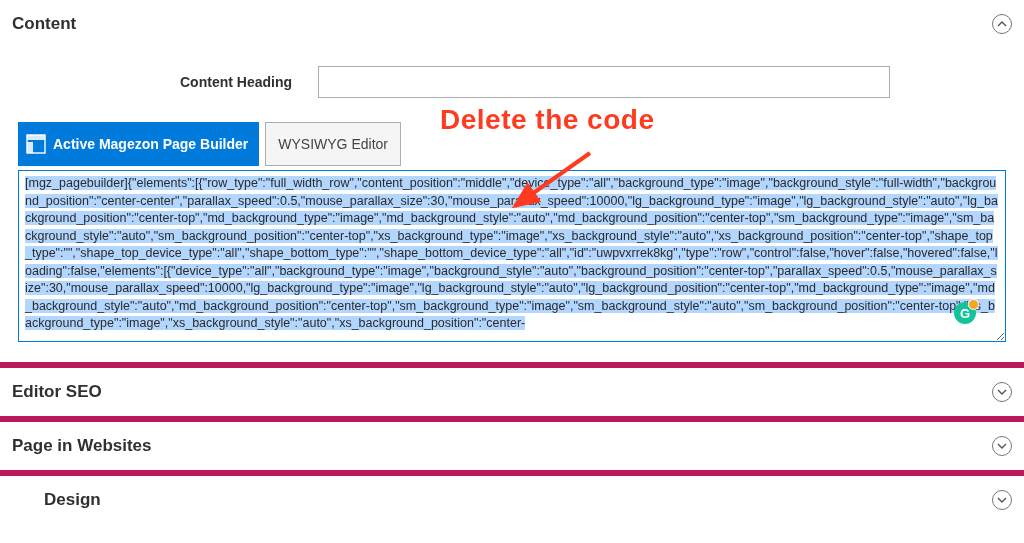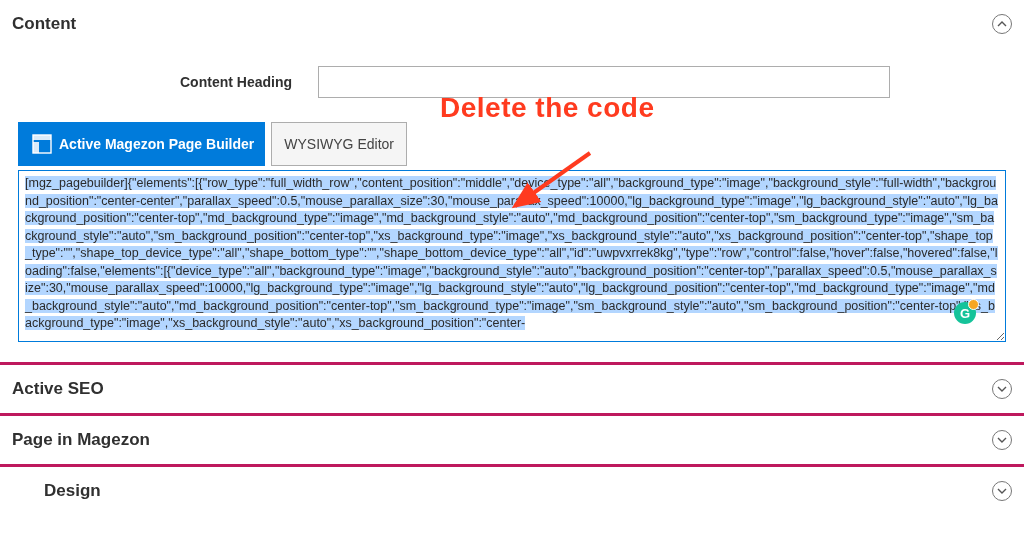--- a/index.html
+++ b/index.html
@@ -6,21 +6,21 @@
   body {
     margin: 0;
     font-family: -apple-system, BlinkMacSystemFont, "Segoe UI", Helvetica, Arial, sans-serif;
     background: #fff;
     color: #333;
     width: 1024px;
     font-size: 13px;
     position: relative;
   }
   .section {
-    border-bottom: 3px solid #be185d;
+    border-bottom: 6px solid #be185d;
     padding: 14px 12px;
   }
   .section-header {
     display: flex;
     justify-content: space-between;
     align-items: center;
     cursor: pointer;
   }
   .section-title {
     font-size: 17px;
@@ -66,21 +66,21 @@
     gap: 6px;
     align-items: stretch;
     margin-bottom: 4px;
   }
   .btn-primary {
     background: #007bdb;
     color: #fff;
     border: 1px solid #007bdb;
     font-size: 14px;
     font-weight: 600;
-    padding: 5px 10px 5px 12px;
+    padding: 5px 10px 5px 6px;
     display: flex;
     align-items: center;
     gap: 6px;
     cursor: pointer;
   }
   .btn-primary .pb-icon {
     width: 22px;
     height: 22px;
     display: flex;
     align-items: center;
@@ -126,21 +126,21 @@
     color:#fff; font-weight:700; font-size:13px;
     position:relative;
   }
   .grammarly .g-badge {
     position:absolute; top:-3px; right:-3px;
     width:11px; height:11px; border-radius:50%;
     background:#f5a623; border:1.5px solid #fff;
   }
   .annotation {
     position: absolute;
-    top: 92px;
+    top: 104px;
     left: 440px;
     color: #ff3b1f;
     font-weight: 700;
     font-size: 28px;
     letter-spacing: 0.5px;
     pointer-events: none;
     font-family: Arial, Helvetica, sans-serif;
   }
   .arrow {
     position: absolute;
@@ -196,32 +196,32 @@
           <div class="g-badge"></div>
         </div>
       </div>
     </div>
 
   </div>
 </div>
 
 <div class="section">
   <div class="section-header">
-    <div class="section-title">Active SEO</div>
+    <div class="section-title">Editor SEO</div>
     <div class="caret">
       <svg width="10" height="10" viewBox="0 0 10 10">
           <path d="M1 3 L5 7 L9 3" stroke="#555" stroke-width="1.4" fill="none"></path>
         </svg>
     </div>
   </div>
 </div>
 
 <div class="section">
   <div class="section-header">
-    <div class="section-title">Page in Magezon</div>
+    <div class="section-title">Page in Websites</div>
     <div class="caret">
       <svg width="10" height="10" viewBox="0 0 10 10">
           <path d="M1 3 L5 7 L9 3" stroke="#555" stroke-width="1.4" fill="none"></path>
         </svg>
     </div>
   </div>
 </div>
 
 <div class="section" style="border-bottom:none;margin-left:32px;">
   <div class="section-header">

